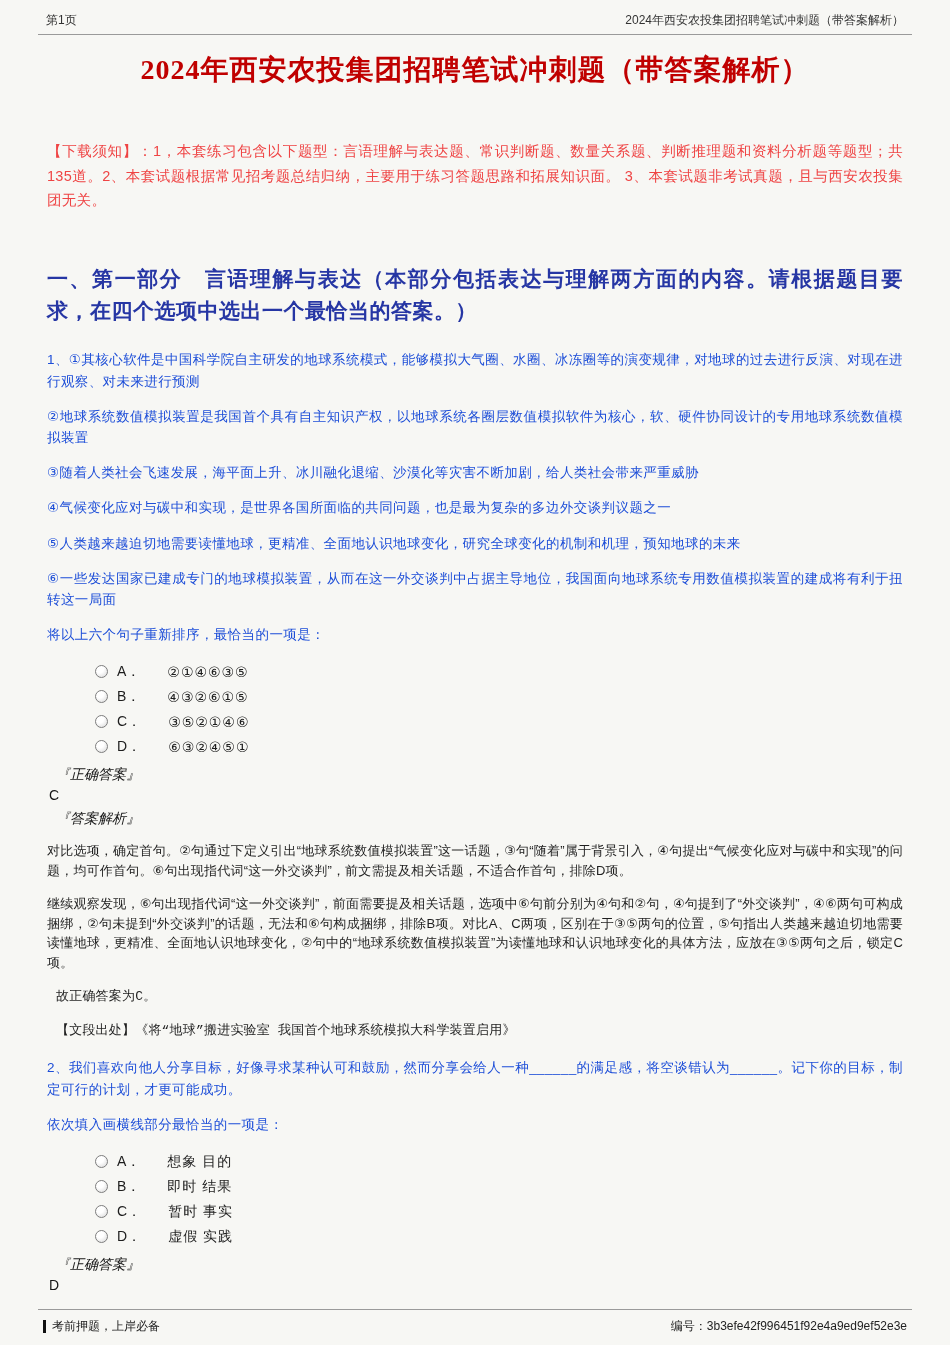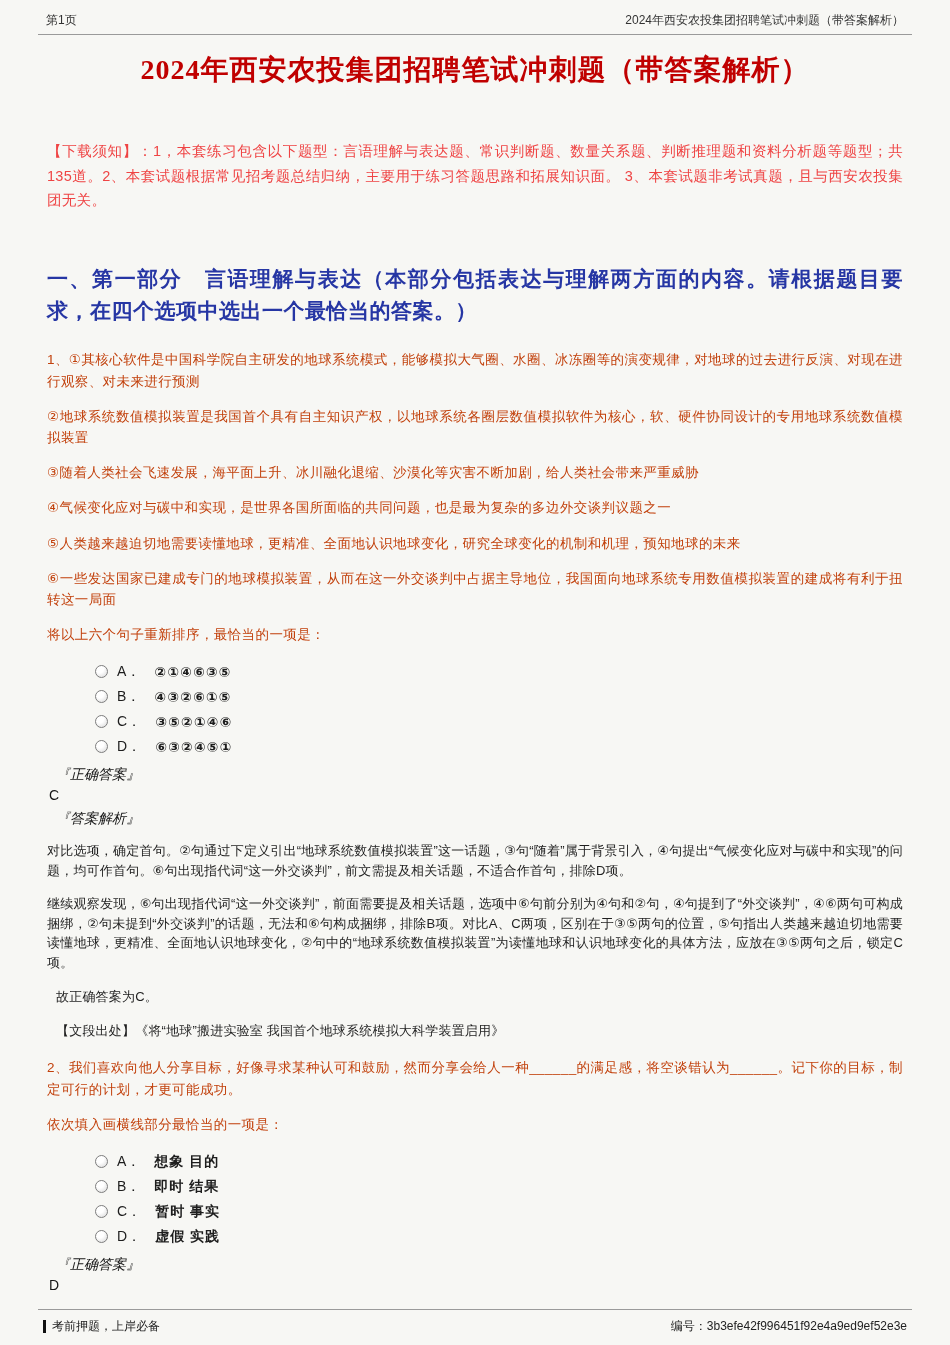--- a/index.html
+++ b/index.html
@@ -32,42 +32,42 @@
     color:#ef4444;text-align:justify;letter-spacing:0.3px;
   }
 
   .section-heading{
     margin-top:50px;font-size:21px;line-height:1.55;font-weight:bold;
     color:#2636a4;text-align:justify;letter-spacing:0.5px;
   }
 
   .sentence{
     margin-top:11px;font-size:13.5px;line-height:1.6;
-    color:#c2410c;text-align:justify;letter-spacing:0.4px;
+    color:#1d4ed8;text-align:justify;letter-spacing:0.4px;
   }
   .sentence.first{margin-top:21px;}
   .prompt{margin-top:1px;}
 
   .options{margin:9px 0 3px 48px;}
   .option{display:flex;align-items:center;height:25px;font-size:14px;color:#1d1d1d;}
   .radio{
     width:11px;height:11px;border:1px solid #7e7e7e;border-radius:50%;
     background:radial-gradient(circle at 35% 30%, #ffffff 35%, #d6d6d6);
     margin-right:9px;flex:none;
   }
-  .opt-text{margin-left:14px;letter-spacing:1px;font-weight:bold;}
+  .opt-text{margin-left:27px;letter-spacing:1px;}
 
   .answer-label{margin:7px 0 0 9px;font-size:14px;color:#151515;font-style:italic;}
   .answer-value{margin:3px 0 0 2px;font-size:14px;color:#151515;}
 
   .analysis{
     margin-top:13px;font-size:13px;line-height:1.52;
     color:#1f1f1f;text-align:justify;letter-spacing:0.2px;
   }
-  .indent-sm{margin-left:9px;}
+  .indent-sm{margin-left:9px;font-family:Liberation Mono, monospace;}
   .conclusion{margin-top:14px;}
   .source{margin-top:14px;}
   .q2-stem{margin-top:17px;}
 
   .footer{
     margin:0 38px 10px;padding:8px 5px 0;
     border-top:1px solid #9a9a9a;
     display:flex;justify-content:space-between;align-items:center;
     font-size:12px;color:#222;
   }

